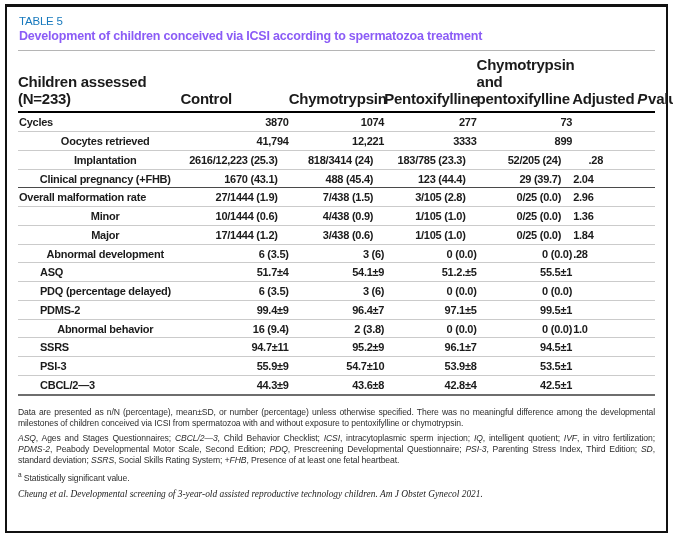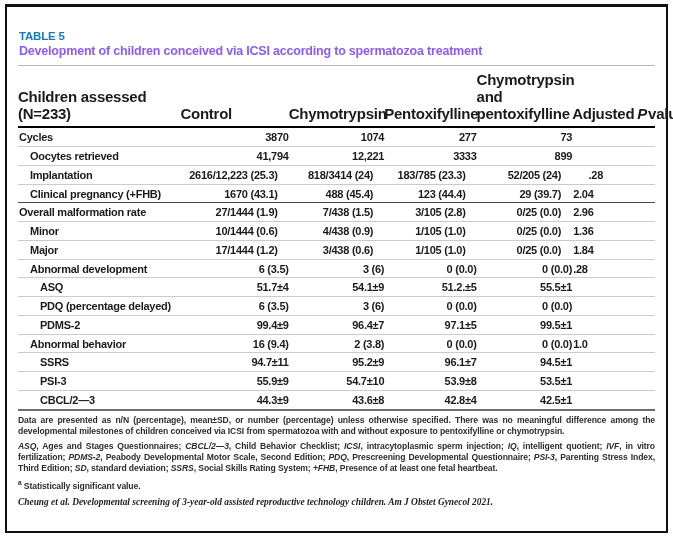--- a/index.html
+++ b/index.html
@@ -1,45 +1,45 @@
 <!DOCTYPE html>
 <html style="--accent: #1779bd;"><head>
 <meta charset="utf-8">
 <style>
   html,body{margin:0;padding:0;background:#fff;}
   .screen{position:relative;width:673px;height:545px;background:#fff;overflow:hidden;
           font-family:"Liberation Sans",sans-serif;color:#1b1b1b;}
   .frame{position:absolute;left:5px;top:4px;right:5px;bottom:12px;
          border:2px solid #111;border-top-width:3px;background:#fff;
          padding:7px 11px 5px 11px;box-sizing:border-box;}
-  .tbl-label{font-weight:bold;font-size:11.5px;letter-spacing:-0.2px;margin:16px 0 2px 1px;}
+  .tbl-label{font-weight:normal;font-size:11.5px;letter-spacing:-0.2px;margin:1px 0 2px 1px;}
   .tbl-title{font-weight:bold;font-size:12.5px;letter-spacing:-0.2px;margin:0 0 7px 1px;color:#8b5cf6;}
   .title-rule{border:none;border-top:1px solid #b5b5b5;margin:0 0 6px 0;}
   table.data{width:100%;border-collapse:collapse;table-layout:fixed;
              font-size:11px;font-weight:bold;letter-spacing:-0.25px;color:#1b1b1b;}
   col.c-label{width:25.5%}col.c1{width:17%}col.c2{width:15%}col.c3{width:14.5%}col.c4{width:15%}col.c5{width:13%}
   thead th{text-align:left;vertical-align:bottom;padding:0 2px 4px 0;
            border-bottom:2px solid #000;font-size:15px;line-height:1.12;}
   thead th.pcolh{padding-right:0;}
   tbody th,tbody td{font-weight:bold;text-align:left;padding:3px 0 2px 0;line-height:1.16;
                     white-space:nowrap;overflow:visible;}
   tbody tr{border-top:1px solid #cbcbcb;}
   tbody tr:first-child{border-top:none;}
   tbody tr.section{border-top:1px solid #4a4a4a;}
   table.data{border-bottom:2px solid #6e6e6e;}
   .ind0{padding-left:1px;}
-  .ind1{padding-left:12px;}
+  .ind1{padding-left:12px;text-align:center;}
   .ind2{padding-left:22px;}
   td.val.r{text-align:right;padding-right:11px;}
   td.val.l{text-align:right;}
   td.pcol.pr{text-align:right;padding-right:52px;}
   td.pcol.pl{text-align:left;padding-left:1px;}
   sup.mark{font-size:7.5px;vertical-align:super;line-height:0;}
   .blue{color:var(--accent,#1779bd);}
-  .footnotes{margin-top:4px;font-size:8.6px;font-weight:bold;color:#2e2e2e;
+  .footnotes{margin-top:11px;font-size:8.6px;font-weight:normal;color:#2e2e2e;
              line-height:1.3;letter-spacing:-0.1px;}
   .fn{margin:0 0 4px 0;text-align:justify;}
   .fn i{font-style:italic;}
   .fn-sig sup{font-size:6.5px;vertical-align:super;}
   .citation{font-family:"Liberation Serif",serif;font-style:italic;font-size:9.4px;
             color:#222;margin-top:3px;letter-spacing:0;}
   .iP{font-style:italic;margin:0 1px 0 3px;}
 </style>
 </head>
 <body>

